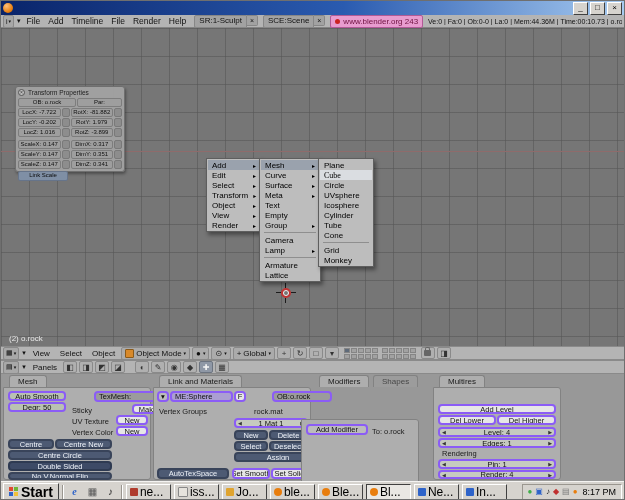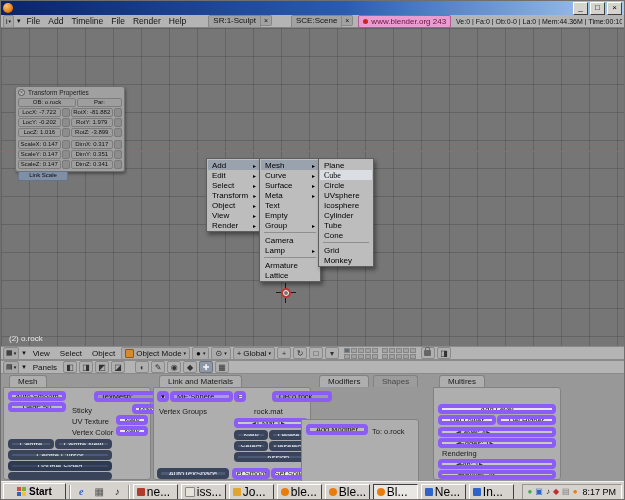--- a/index.html
+++ b/index.html
@@ -18,21 +18,21 @@
     font-size:8px;line-height:9px;text-align:center;color:#000;}
 
   
   .bheader{position:absolute;left:0;top:14px;width:100%;height:13px;box-sizing:border-box;background:#b4b4b4;
     border-bottom:1px solid #848484;display:flex;align-items:center;gap:2px;padding:0 2px;font-size:8.5px;color:#111;}
   .hicon{height:11px;background:#a8a8a8;border:1px solid #898989;border-radius:2px;display:flex;
     align-items:center;justify-content:center;gap:1px;padding:0 2px;font-size:7px;flex:0 0 auto;}
   .tinyarr{font-size:5px;}
   .coltri{font-size:7px;padding:0 1px;}
   .bmenu{padding:0 3px;white-space:nowrap;}
-  .selwrap{display:flex;flex:0 0 auto;margin-left:17px;}
+  .selwrap{display:flex;flex:0 0 auto;margin-left:3px;}
   .selfield{height:11px;background:#a2a2a2;border:1px solid #878787;border-radius:2px 0 0 2px;
     padding:0 4px;font-size:8px;line-height:10px;white-space:nowrap;}
   .selx{width:11px;height:11px;box-sizing:border-box;background:#a2a2a2;border:1px solid #878787;border-left:none;
     border-radius:0 2px 2px 0;font-size:7px;line-height:9px;text-align:center;}
   .verbadge{height:11px;margin-left:3px;background:#e89ccf;border:1px solid #b05a96;border-radius:2px;
     color:#6e1240;font-size:8px;display:flex;align-items:center;gap:3px;padding:0 4px;white-space:nowrap;flex:0 0 auto;}
   .reddot{width:5px;height:5px;border-radius:50%;background:#cc2222;}
   .stats{font-size:7px;white-space:nowrap;overflow:hidden;flex:1;min-width:0;margin-left:3px;color:#101010;}
 
   
@@ -105,39 +105,39 @@
   .barea{position:absolute;left:0;top:373px;width:625px;height:107px;background:#989898;}
   .ptab{position:absolute;top:1px;height:12px;box-sizing:border-box;background:#aeaeae;border:1px solid #828282;
     border-bottom:none;border-radius:3px 3px 0 0;padding:0 8px;font-size:8px;line-height:11px;color:#1a1a1a;}
   .ptab.inactive{background:#9c9c9c;color:#474747;}
   .panel{position:absolute;top:13px;height:93px;box-sizing:border-box;background:#aeaeae;
     border:1px solid #828282;border-radius:0 3px 3px 3px;}
   .p-mesh{left:2px;width:148px;}
   .p-link{left:152px;width:158px;}
   .p-mods{left:300px;width:118px;margin-top:32px;}
   .p-multi{left:432px;width:128px;}
-  .b{position:absolute;box-sizing:border-box;border:4px solid #8b5cf6;border-radius:4px;font-size:7.5px;
+  .b{position:absolute;box-sizing:border-box;border:2px solid #8b5cf6;border-radius:4px;font-size:7.5px;
     display:flex;align-items:center;justify-content:center;color:#101010;overflow:hidden;white-space:nowrap;}
   .b.gray{background:#bcbcbc;}
   .b.white{background:#e6e6e6;}
   .b.sage{background:#b9c1b2;}
   .b.pale{background:#c6cabf;}
   .b.dark{background:#4d5a73;color:#eef2f8;border-color:#39445a;}
   .b.darker{background:#3d4a66;color:#eef2f8;border-color:#2e3a52;}
   .b.field{background:#9b9b9b;justify-content:flex-start;padding-left:3px;margin-left:24px;}
   .b.datablock{background:#ab9ed2;justify-content:flex-start;padding-left:3px;}
-  .numnav{justify-content:flex-start;padding:0 14px;}
+  .numnav{justify-content:space-between;padding:0 2px;}
   .numnav .na{font-size:5px;color:#333;}
   .plabel{position:absolute;font-size:7.5px;color:#1a1a1a;white-space:nowrap;}
 
   
   .taskbar{position:absolute;left:0;top:480px;width:100%;height:20px;box-sizing:border-box;background:#d6d3ce;
     border-top:1px solid #f4f3f1;display:flex;align-items:center;gap:3px;padding:0 2px;}
-  .start{height:16px;display:flex;align-items:center;gap:3px;padding:0 13px;background:#d6d3ce;
-    border:1px solid;border-color:#fff #404040 #404040 #fff;font-weight:bold;font-size:10px;flex:0 0 auto;}
+  .start{height:16px;display:flex;align-items:center;gap:3px;padding:0 5px;background:#d6d3ce;
+    border:1px solid;border-color:#fff #404040 #404040 #fff;font-weight:bold;font-size:14px;flex:0 0 auto;}
   .wflag{width:9px;height:9px;display:grid;grid-template-columns:4px 4px;grid-auto-rows:4px;gap:1px;}
   .wflag span{display:block;}
   .ql{width:15px;height:15px;display:flex;align-items:center;justify-content:center;font-size:10px;flex:0 0 auto;}
   .tbdiv{width:1px;height:14px;background:#9a968f;border-right:1px solid #fff;flex:0 0 auto;}
   .task{flex:0 0 45px;height:16px;box-sizing:border-box;border:1px solid;border-color:#fff #404040 #404040 #fff;
     background:#d6d3ce;display:flex;align-items:center;gap:2px;padding:0 3px;font-size:12px;overflow:hidden;}
   .task.pressed{border-color:#404040 #fff #fff #404040;background:#e9e7e3;}
   .tico{width:8px;height:8px;border-radius:1px;flex:0 0 auto;}
   .tlabel{white-space:nowrap;overflow:hidden;}
   .tray{margin-left:auto;height:16px;box-sizing:border-box;border:1px solid;border-color:#9a968f #fff #fff #9a968f;
@@ -454,21 +454,21 @@
       <div class="b sage" style="left:4px;top:14px;width:58px;height:10px">Degr: 50</div>
       <div class="b field" style="left:66px;top:3px;width:78px;height:11px">TexMesh:</div>
       <span class="plabel" style="left:68px;top:18px">Sticky</span>
       <div class="b white" style="left:128px;top:16px;width:32px;height:10px">Make</div>
       <span class="plabel" style="left:68px;top:29px">UV Texture</span>
       <div class="b white" style="left:112px;top:27px;width:32px;height:10px">New</div>
       <span class="plabel" style="left:68px;top:40px">Vertex Color</span>
       <div class="b white" style="left:112px;top:38px;width:32px;height:10px">New</div>
       <div class="b dark" style="left:4px;top:51px;width:46px;height:10px">Centre</div>
       <div class="b dark" style="left:51px;top:51px;width:57px;height:10px">Centre New</div>
-      <div class="b dark" style="left:4px;top:62px;width:104px;height:10px">Centre Cursor</div>
+      <div class="b dark" style="left:4px;top:62px;width:104px;height:10px">Centre Circle</div>
       <div class="b darker" style="left:4px;top:73px;width:104px;height:10px">Double Sided</div>
       <div class="b dark" style="left:4px;top:84px;width:104px;height:8px">No V.Normal Flip</div>
     </div>
 
     <div class="panel p-link">
       <div class="b gray" style="left:3px;top:3px;width:12px;height:11px">▾</div>
       <div class="b datablock" style="left:16px;top:3px;width:63px;height:11px">ME:Sphere</div>
       <div class="b white" style="left:80px;top:3px;width:12px;height:11px">F</div>
       <div class="b field" style="left:94px;top:3px;width:60px;height:11px">OB:o.rock</div>
       <span class="plabel" style="left:5px;top:19px">Vertex Groups</span>

